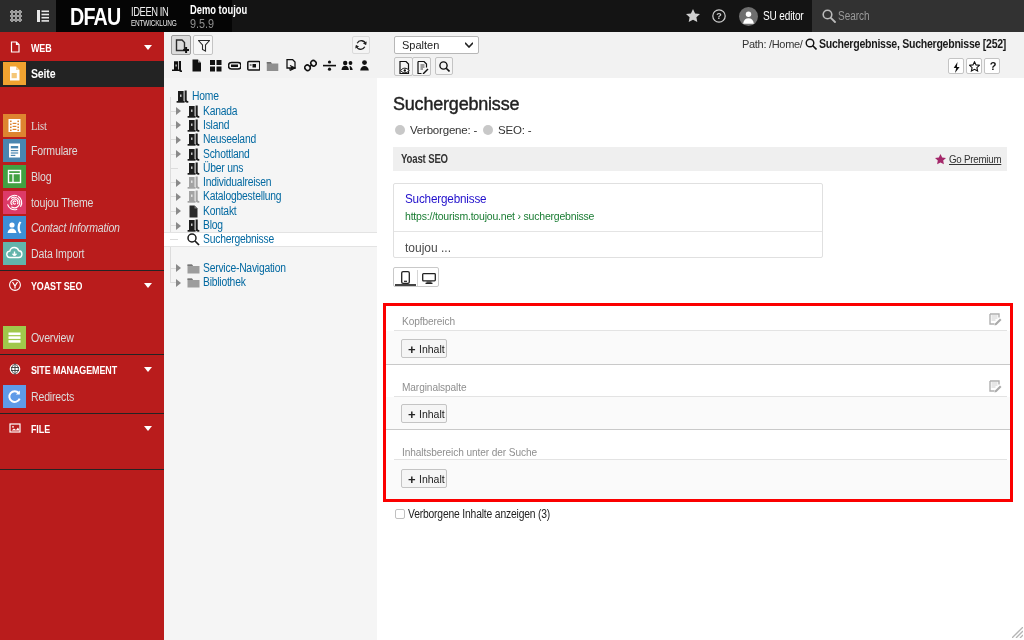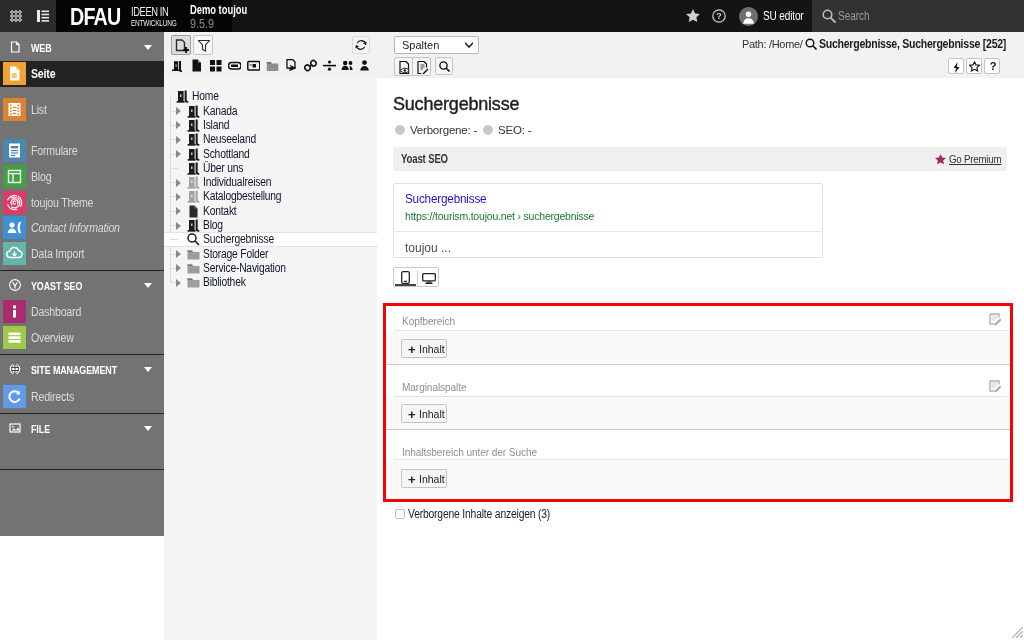--- a/index.html
+++ b/index.html
@@ -2,33 +2,33 @@
 <html><head>
 <meta charset="utf-8">
 <style>
 *{margin:0;padding:0;box-sizing:border-box}
 html,body{width:1024px;height:640px;overflow:hidden;font-family:"Liberation Sans",sans-serif;background:#fff}
 .abs{position:absolute}
 #topbar{position:absolute;left:0;top:0;width:1024px;height:32px;background:#141414}
 #tb-left{position:absolute;left:0;top:0;width:56px;height:32px;background:#2b2b2b}
 #tb-logo{position:absolute;left:56px;top:0;width:176px;height:32px;background:#050505}
 #tb-search{position:absolute;left:812px;top:0;width:212px;height:32px;background:#323232}
-#sidebar{position:absolute;left:0;top:32px;width:164px;height:504px;background:#737373}
+#sidebar{position:absolute;left:0;top:32px;width:164px;height:608px;background:#b91c1c}
 .mod{position:absolute;left:0;width:164px;height:26px}
 .mod .sq{position:absolute;left:3px;top:1px;width:23px;height:23px}
 .mod .lb{position:absolute;left:31px;top:0;height:26px;line-height:26px;font-size:12px;color:#dcdcdc;letter-spacing:-.2px;white-space:nowrap;transform:scaleX(.88);transform-origin:0 50%}
 .hdr{position:absolute;left:0;width:164px;height:24px}
 .hdr .lb{position:absolute;left:31px;top:0;height:24px;line-height:24px;font-size:10.5px;font-weight:bold;color:#fff;letter-spacing:-.1px;transform:scaleX(.85);transform-origin:0 50%;white-space:nowrap}
 .hdr .car{position:absolute;right:12px;top:9px;width:0;height:0;border-left:4px solid transparent;border-right:4px solid transparent;border-top:5px solid #fff}
 .hdr svg{position:absolute;left:9px;top:5px}
 .sep{position:absolute;left:0;width:164px;height:1px;background:#242424}
 #toolbar{position:absolute;left:164px;top:32px;width:860px;height:57px;background:#f2f2f2;border-bottom:1px solid #c9c9c9}
 #tree{position:absolute;left:164px;top:78px;width:213px;height:562px;background:#f5f5f5}
 #content{position:absolute;left:377px;top:78px;width:647px;height:562px;background:#fff}
-.trow{position:absolute;left:0;width:213px;height:14.3px;font-size:12px;color:#0f172a;letter-spacing:-.25px;white-space:nowrap}
+.trow{position:absolute;left:0;width:213px;height:14.3px;font-size:12px;color:#0369a1;letter-spacing:-.25px;white-space:nowrap}
 .trow .tx{transform:scaleX(.86);transform-origin:0 50%}
 .trow .arr{position:absolute;left:12px;top:3.5px;width:0;height:0;border-top:4px solid transparent;border-bottom:4px solid transparent;border-left:5px solid #8a8a8a}
 .trow svg{position:absolute}
 .trow .tx{position:absolute;top:0;line-height:14.3px}
 .btn{position:absolute;background:#f5f5f5;border:1px solid #c4c4c4;border-radius:2px}
 .gline{position:absolute;background:#d8d8d8}
 </style>
 </head>
 <body>
 
@@ -96,21 +96,21 @@
       <div class="car"></div>
     </div>
 <div class="mod" style="top:29px;background:#232323;">
       <div class="sq" style="background:#f0a330"><svg width="23" height="23" viewBox="0 0 23 23">
           <path d="M7 4.5h6l3.5 3.5v10.5H7z" fill="#fff"></path>
           <path d="M13 4.5l3.5 3.5H13z" fill="#f8d49a"></path>
           <rect x="8.6" y="11" width="5.2" height="5.2" fill="#f5c778"></rect>
         </svg></div>
       <div class="lb" style="font-weight:bold;color:#fff;">Seite</div>
     </div>
-<div class="mod" style="top:65px;">
+<div class="mod" style="top:81px;font-family:Liberation Serif, serif;">
       <div class="sq" style="background:#de8430"><svg width="23" height="23" viewBox="0 0 23 23">
           <rect x="5.5" y="5" width="12" height="13" fill="#fff"></rect>
           <g fill="#de8430">
             <rect x="7" y="6.5" width="1.6" height="1.6"></rect>
             <rect x="7" y="9.5" width="1.6" height="1.6"></rect>
             <rect x="7" y="12.5" width="1.6" height="1.6"></rect>
             <rect x="7" y="15.5" width="1.6" height="1.6"></rect>
             <rect x="14.4" y="6.5" width="1.6" height="1.6"></rect>
             <rect x="14.4" y="9.5" width="1.6" height="1.6"></rect>
             <rect x="14.4" y="12.5" width="1.6" height="1.6"></rect>
@@ -170,27 +170,20 @@
     </div>
 <div class="sep" style="top:238px"></div>
 <div class="hdr" style="top:242px">
       <svg width="12" height="12" viewBox="0 0 12 12">
         <circle cx="6" cy="6" r="5.4" fill="none" stroke="#fff" stroke-width="1.1"></circle>
         <path d="M3.5 3l2.5 4 2.5-4M6 7v2.5" stroke="#fff" stroke-width="1.2" fill="none"></path>
       </svg>
       <div class="lb">YOAST SEO</div>
       <div class="car"></div>
     </div>
-<div class="mod" style="top:267px;">
-      <div class="sq" style="background:#a82c6e"><svg width="23" height="23" viewBox="0 0 23 23">
-          <rect x="10" y="5.5" width="3" height="3" fill="#fff"></rect>
-          <rect x="10" y="10" width="3" height="7.5" fill="#fff"></rect>
-        </svg></div>
-      <div class="lb" style="">Dashboard</div>
-    </div>
 <div class="mod" style="top:293px;">
       <div class="sq" style="background:#a0c84b"><svg width="23" height="23" viewBox="0 0 23 23">
           <g fill="#fff">
             <rect x="5.5" y="6.5" width="12" height="2.6"></rect>
             <rect x="5.5" y="10.3" width="12" height="2.6"></rect>
             <rect x="5.5" y="14.1" width="12" height="2.6"></rect>
           </g>
         </svg></div>
       <div class="lb" style="">Overview</div>
     </div>
@@ -466,29 +459,20 @@
       </svg>
       <div class="tx" style="left:39px">Blog</div>
     </div>
 <div class="trow" style="top:154.35px">
       <div class="gline" style="left:6px;top:7px;width:8px;height:1px;background:#dcdcdc"></div>
       <svg style="left:23px;top:1px" width="13" height="13" viewBox="0 0 13 13">
         <circle cx="5" cy="5" r="4" fill="none" stroke="#1a1a1a" stroke-width="1.5"></circle>
         <line x1="8" y1="8" x2="12" y2="12" stroke="#1a1a1a" stroke-width="1.7"></line>
       </svg>
       <div class="tx" style="left:39px">Suchergebnisse</div>
-    </div>
-<div class="trow" style="top:168.65px">
-      <div class="gline" style="left:6px;top:7px;width:8px;height:1px;background:#dcdcdc"></div>
-      <div class="arr"></div>
-      <svg style="left:23px;top:1px" width="13" height="13" viewBox="0 0 13 13">
-        <path d="M.5 2.5h4.5l1 1.5h6.5v7.5H.5z" fill="#9d9d9d"></path>
-        <path d="M.5 2.5h4.5l1 1.5H.5z" fill="#757575"></path>
-      </svg>
-      <div class="tx" style="left:39px">Storage Folder</div>
     </div>
 <div class="trow" style="top:197.25px">
       <div class="gline" style="left:6px;top:7px;width:8px;height:1px;background:#dcdcdc"></div>
       <div class="arr"></div>
       <svg style="left:23px;top:1px" width="13" height="13" viewBox="0 0 13 13">
         <path d="M.5 2.5h4.5l1 1.5h6.5v7.5H.5z" fill="#9d9d9d"></path>
         <path d="M.5 2.5h4.5l1 1.5H.5z" fill="#757575"></path>
       </svg>
       <div class="tx" style="left:39px">Bibliothek</div>
     </div>

